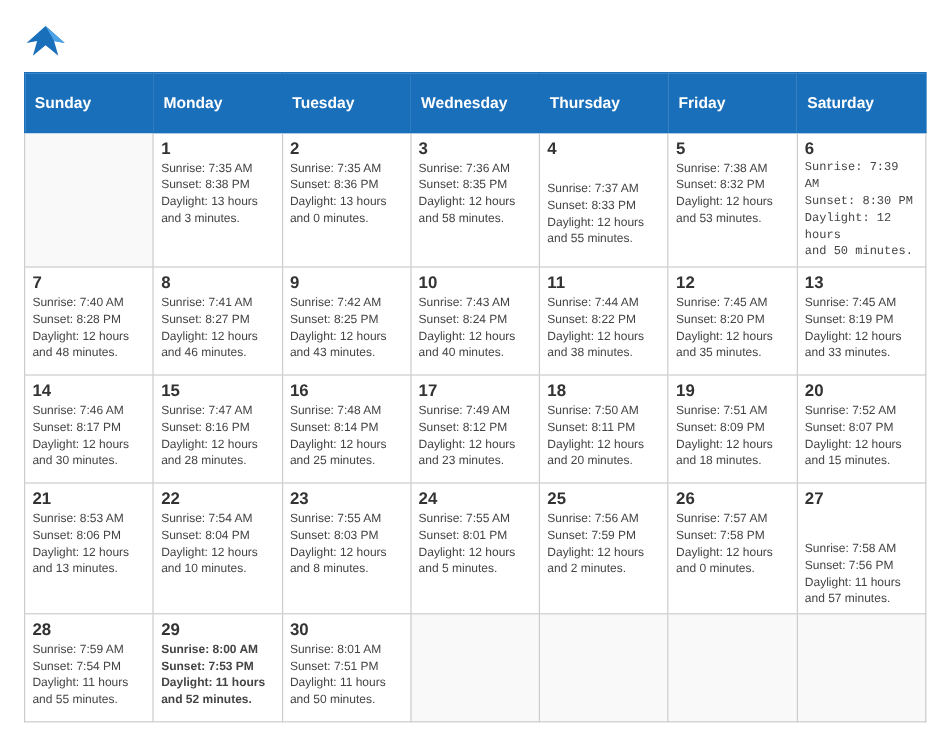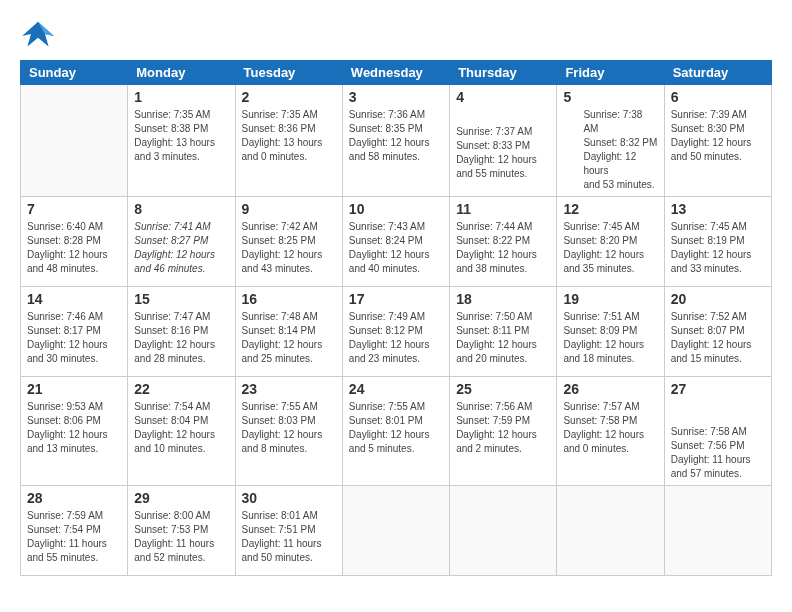--- a/index.html
+++ b/index.html
@@ -30,21 +30,21 @@
     }
     .calendar {
       width: 100%;
       border-collapse: collapse;
       border: 1px solid #ccc;
     }
     .calendar th {
       background: #1a6fba;
       color: #fff;
       text-align: left;
-      padding: 4px 8px;
+      padding: 17px 8px;
       font-size: 13px;
       border: 1px solid #1a6fba;
     }
     .calendar td {
       vertical-align: top;
       border: 1px solid #ccc;
       padding: 4px 6px;
       width: calc(100% / 7);
       height: 90px;
       font-size: 11px;
@@ -139,44 +139,44 @@
         </td>
         <td>
           <span class="day-num">4</span>
           <div class="day-info" style="white-space: pre-line; margin-top: 20px;">Sunrise: 7:37 AM
 Sunset: 8:33 PM
 Daylight: 12 hours
 and 55 minutes.</div>
         </td>
         <td>
           <span class="day-num">5</span>
-          <div class="day-info" style="white-space: pre-line; margin-left: 20px;">Sunrise: 7:38 AM
+          <div class="day-info" style="white-space: pre-line;">Sunrise: 7:38 AM
 Sunset: 8:32 PM
 Daylight: 12 hours
 and 53 minutes.</div>
         </td>
         <td>
           <span class="day-num">6</span>
-          <div class="day-info" style="white-space: pre-line;">Sunrise: 7:39 AM
+          <div class="day-info" style="white-space: pre-line; font-family: Liberation Mono, monospace;">Sunrise: 7:39 AM
 Sunset: 8:30 PM
 Daylight: 12 hours
 and 50 minutes.</div>
         </td>
       </tr>
       <tr>
         <td>
           <span class="day-num">7</span>
-          <div class="day-info" style="white-space: pre-line;">Sunrise: 6:40 AM
+          <div class="day-info" style="white-space: pre-line;">Sunrise: 7:40 AM
 Sunset: 8:28 PM
 Daylight: 12 hours
 and 48 minutes.</div>
         </td>
         <td>
           <span class="day-num">8</span>
-          <div class="day-info" style="white-space: pre-line; font-style: italic;">Sunrise: 7:41 AM
+          <div class="day-info" style="white-space: pre-line;">Sunrise: 7:41 AM
 Sunset: 8:27 PM
 Daylight: 12 hours
 and 46 minutes.</div>
         </td>
         <td>
           <span class="day-num">9</span>
           <div class="day-info" style="white-space: pre-line;">Sunrise: 7:42 AM
 Sunset: 8:25 PM
 Daylight: 12 hours
 and 43 minutes.</div>
@@ -257,21 +257,21 @@
           <span class="day-num">20</span>
           <div class="day-info" style="white-space: pre-line;">Sunrise: 7:52 AM
 Sunset: 8:07 PM
 Daylight: 12 hours
 and 15 minutes.</div>
         </td>
       </tr>
       <tr>
         <td>
           <span class="day-num">21</span>
-          <div class="day-info" style="white-space: pre-line;">Sunrise: 9:53 AM
+          <div class="day-info" style="white-space: pre-line;">Sunrise: 8:53 AM
 Sunset: 8:06 PM
 Daylight: 12 hours
 and 13 minutes.</div>
         </td>
         <td>
           <span class="day-num">22</span>
           <div class="day-info" style="white-space: pre-line;">Sunrise: 7:54 AM
 Sunset: 8:04 PM
 Daylight: 12 hours
 and 10 minutes.</div>
@@ -315,21 +315,21 @@
       <tr>
         <td>
           <span class="day-num">28</span>
           <div class="day-info" style="white-space: pre-line;">Sunrise: 7:59 AM
 Sunset: 7:54 PM
 Daylight: 11 hours
 and 55 minutes.</div>
         </td>
         <td>
           <span class="day-num">29</span>
-          <div class="day-info" style="white-space: pre-line;">Sunrise: 8:00 AM
+          <div class="day-info" style="white-space: pre-line; font-weight: bold;">Sunrise: 8:00 AM
 Sunset: 7:53 PM
 Daylight: 11 hours
 and 52 minutes.</div>
         </td>
         <td>
           <span class="day-num">30</span>
           <div class="day-info" style="white-space: pre-line;">Sunrise: 8:01 AM
 Sunset: 7:51 PM
 Daylight: 11 hours
 and 50 minutes.</div>

